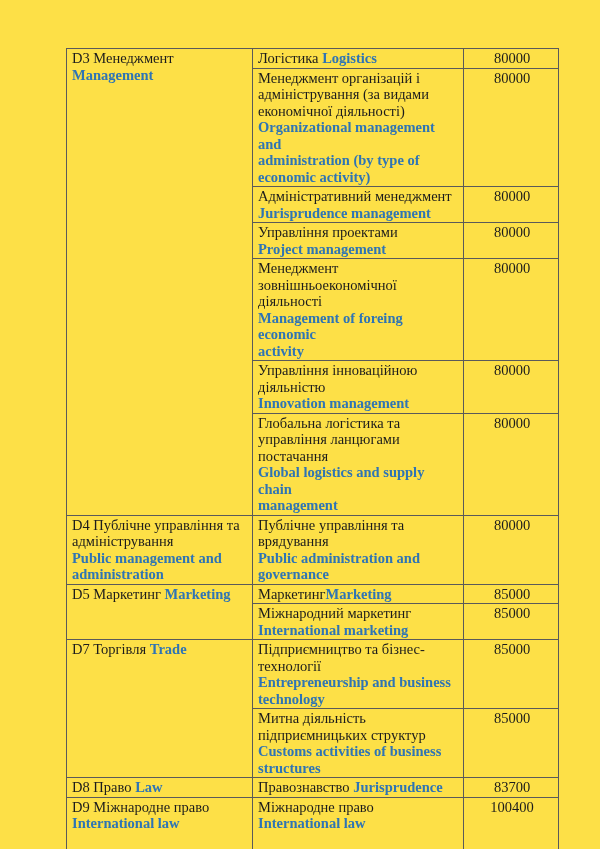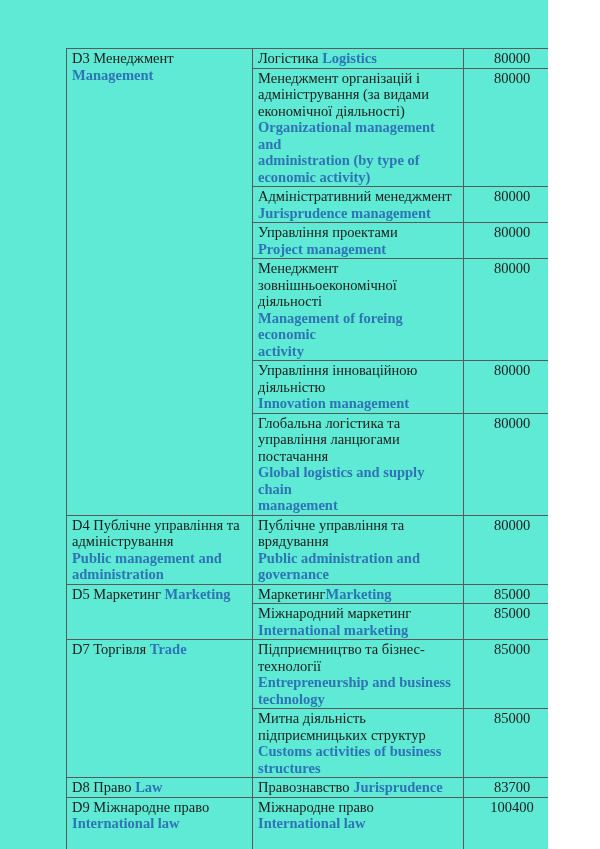--- a/index.html
+++ b/index.html
@@ -2,23 +2,23 @@
 <html><head>
 <meta charset="utf-8">
 <style>
   html, body {
     margin: 0;
     padding: 0;
     background: #ffffff;
   }
   .page {
     position: relative;
-    width: 548px;
+    width: 600px;
     height: 849px;
-    background: #5eead4;
+    background: #fde047;
     overflow: hidden;
     font-family: "Liberation Serif", "DejaVu Serif", serif;
   }
   table.doc-table {
     position: absolute;
     left: 66px;
     top: 48px;
     width: 492px;
     border-collapse: collapse;
     table-layout: fixed;

